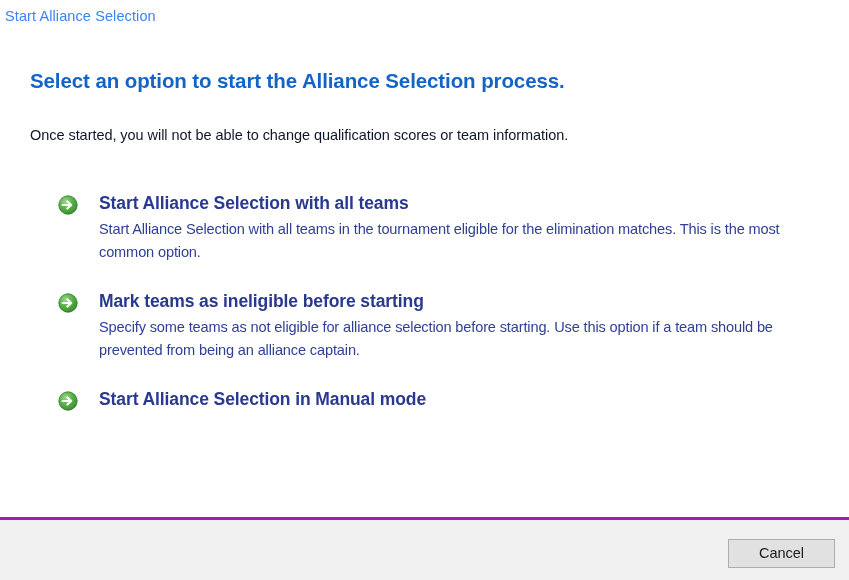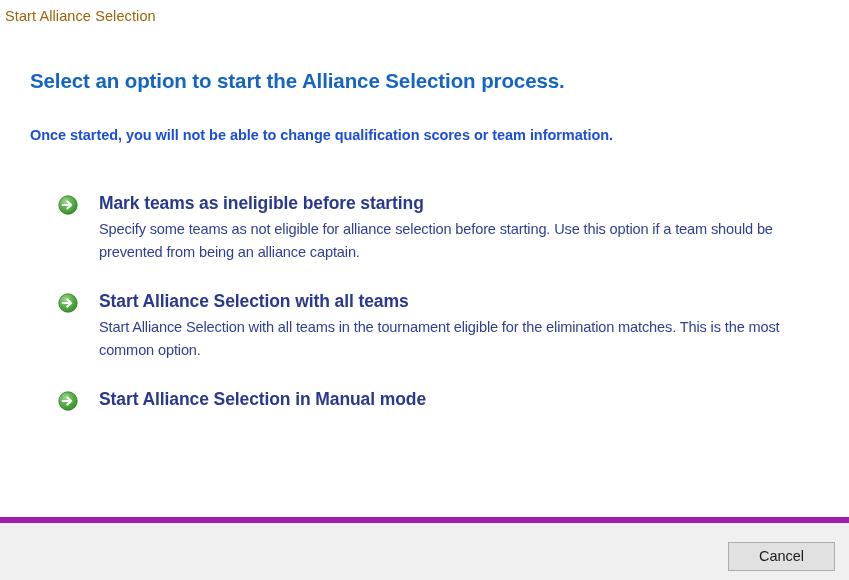--- a/index.html
+++ b/index.html
@@ -14,21 +14,21 @@
     overflow: hidden;
     position: relative;
   }
 
   
   .window-title {
     position: absolute;
     left: 5px;
     top: 6px;
     font-size: 14.5px;
-    color: #a16207;
+    color: #3b82f6;
     line-height: 20px;
     letter-spacing: 0.1px;
     white-space: nowrap;
   }
 
   
   .dialog-body {
     position: absolute;
     left: 0;
     top: 32px;
@@ -47,24 +47,23 @@
     color: #1364c6;
     letter-spacing: -0.1px;
     white-space: nowrap;
   }
 
   .sub-instruction {
     position: absolute;
     left: 30px;
     top: 95px;
     font-size: 14.5px;
-    color: #1d4ed8;
+    color: #0f172a;
     letter-spacing: -0.05px;
     white-space: nowrap;
-    font-weight: bold;
   }
 
   
   .options {
     position: absolute;
     left: 58px;
     top: 160px;
     width: 740px;
   }
 
@@ -105,21 +104,21 @@
   }
 
   
   .dialog-footer {
     position: absolute;
     left: 0;
     top: 517px;
     width: 849px;
     height: 63px;
     background: #f0f0f0;
-    border-top: 6px solid #a21caf;
+    border-top: 3px solid #a21caf;
     box-sizing: border-box;
   }
 
   .cancel-button {
     position: absolute;
     right: 14px;
     top: 19px;
     width: 107px;
     height: 29px;
     background: #e1e1e1;
@@ -140,20 +139,38 @@
 
 <div class="window-title">Start Alliance Selection</div>
 
 <div class="dialog-body">
 
   <div class="main-instruction">Select an option to start the Alliance Selection process.</div>
 
   <div class="sub-instruction">Once started, you will not be able to change qualification scores or team information.</div>
 
   <div class="options">
+
+    <div class="option-row">
+      <span class="arrow-icon">
+        <svg width="20" height="20" viewBox="0 0 20 20" xmlns="http://www.w3.org/2000/svg">
+          <defs>
+            <radialGradient id="g1" cx="38%" cy="32%" r="78%">
+              <stop offset="0%" stop-color="#9fd68f"></stop>
+              <stop offset="45%" stop-color="#5cb24b"></stop>
+              <stop offset="100%" stop-color="#2f8a27"></stop>
+            </radialGradient>
+          </defs>
+          <circle cx="10" cy="10" r="9.2" fill="url(#g1)" stroke="#2c7a24" stroke-width="0.8"></circle>
+          <path d="M4.6 10 L11.2 10 M9.3 6.4 L13.2 10 L9.3 13.6" fill="none" stroke="#ffffff" stroke-width="2.1" stroke-linecap="round" stroke-linejoin="round"></path>
+        </svg>
+      </span>
+      <p class="option-title">Start Alliance Selection with all teams</p>
+      <p class="option-desc">Start Alliance Selection with all teams in the tournament eligible for the elimination matches. This is the most common option.</p>
+    </div>
 
     <div class="option-row">
       <span class="arrow-icon">
         <svg width="20" height="20" viewBox="0 0 20 20" xmlns="http://www.w3.org/2000/svg">
           <defs>
             <radialGradient id="g2" cx="38%" cy="32%" r="78%">
               <stop offset="0%" stop-color="#9fd68f"></stop>
               <stop offset="45%" stop-color="#5cb24b"></stop>
               <stop offset="100%" stop-color="#2f8a27"></stop>
             </radialGradient>
@@ -163,38 +180,20 @@
         </svg>
       </span>
       <p class="option-title">Mark teams as ineligible before starting</p>
       <p class="option-desc">Specify some teams as not eligible for alliance selection before starting. Use this option if a team should be prevented from being an alliance captain.</p>
     </div>
 
     <div class="option-row">
       <span class="arrow-icon">
         <svg width="20" height="20" viewBox="0 0 20 20" xmlns="http://www.w3.org/2000/svg">
           <defs>
-            <radialGradient id="g1" cx="38%" cy="32%" r="78%">
-              <stop offset="0%" stop-color="#9fd68f"></stop>
-              <stop offset="45%" stop-color="#5cb24b"></stop>
-              <stop offset="100%" stop-color="#2f8a27"></stop>
-            </radialGradient>
-          </defs>
-          <circle cx="10" cy="10" r="9.2" fill="url(#g1)" stroke="#2c7a24" stroke-width="0.8"></circle>
-          <path d="M4.6 10 L11.2 10 M9.3 6.4 L13.2 10 L9.3 13.6" fill="none" stroke="#ffffff" stroke-width="2.1" stroke-linecap="round" stroke-linejoin="round"></path>
-        </svg>
-      </span>
-      <p class="option-title">Start Alliance Selection with all teams</p>
-      <p class="option-desc">Start Alliance Selection with all teams in the tournament eligible for the elimination matches. This is the most common option.</p>
-    </div>
-
-    <div class="option-row">
-      <span class="arrow-icon">
-        <svg width="20" height="20" viewBox="0 0 20 20" xmlns="http://www.w3.org/2000/svg">
-          <defs>
             <radialGradient id="g3" cx="38%" cy="32%" r="78%">
               <stop offset="0%" stop-color="#9fd68f"></stop>
               <stop offset="45%" stop-color="#5cb24b"></stop>
               <stop offset="100%" stop-color="#2f8a27"></stop>
             </radialGradient>
           </defs>
           <circle cx="10" cy="10" r="9.2" fill="url(#g3)" stroke="#2c7a24" stroke-width="0.8"></circle>
           <path d="M4.6 10 L11.2 10 M9.3 6.4 L13.2 10 L9.3 13.6" fill="none" stroke="#ffffff" stroke-width="2.1" stroke-linecap="round" stroke-linejoin="round"></path>
         </svg>
       </span>

